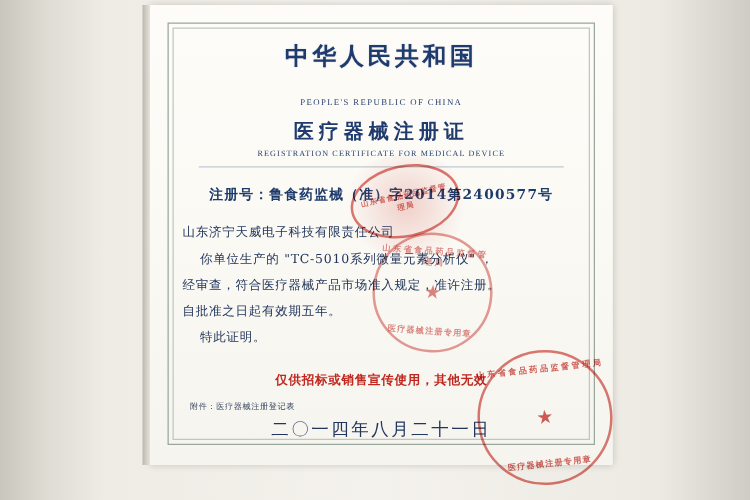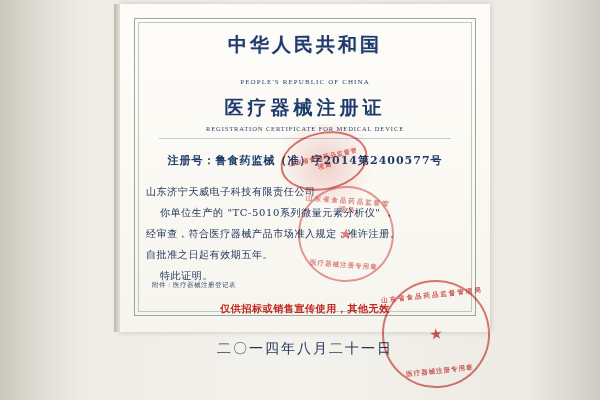--- a/index.html
+++ b/index.html
@@ -14,21 +14,21 @@
   }
   
   .scan-bg{
     position:absolute;inset:0;
     background:
       linear-gradient(90deg,#c9c6bd 0%,#dedbd3 6%,#efece6 14%,#f4f2ec 50%,#eceae3 88%,#cfccc4 100%);
   }
   
   .sheet{
     position:absolute;
-    left:120px;top:4px;width:370px;height:328px;
+    left:120px;top:4px;width:370px;height:368px;
     background:linear-gradient(180deg,#fdfcf8 0%,#fbfaf5 40%,#f6f4ee 100%);
     box-shadow:0 0 6px rgba(0,0,0,.18);
   }
   .sheet:before{
     content:"";position:absolute;left:-6px;top:0;bottom:0;width:6px;
     background:linear-gradient(90deg,#bcb8ae,#e6e3db);
   }
   
   .frame-outer{
     position:absolute;left:14px;top:14px;right:14px;bottom:16px;
@@ -49,21 +49,21 @@
     color:#1f3b6e;
     font-family:"DejaVu Serif","Liberation Serif",serif;
     font-weight:700;
     text-shadow:0 0 1px rgba(31,59,110,.35);
   }
   .title-en{
     text-align:center;font-size:7px;letter-spacing:1.1px;color:#2a4374;
     margin-top:20px;font-family:"Liberation Serif",serif;
   }
   .subtitle-cn{
-    text-align:center;margin-top:9px;font-size:19px;letter-spacing:4px;
+    text-align:center;margin-top:9px;font-size:16px;letter-spacing:4px;
     color:#1f3b6e;font-weight:700;
     font-family:Liberation Serif, serif;
   }
   .subtitle-en{
     text-align:center;font-size:6.5px;letter-spacing:.9px;color:#2a4374;margin-top:4px;
   }
   .rule{
     margin:6px auto 0;width:92%;height:1px;background:#8fa0bb;opacity:.55;
   }
   .regno{

